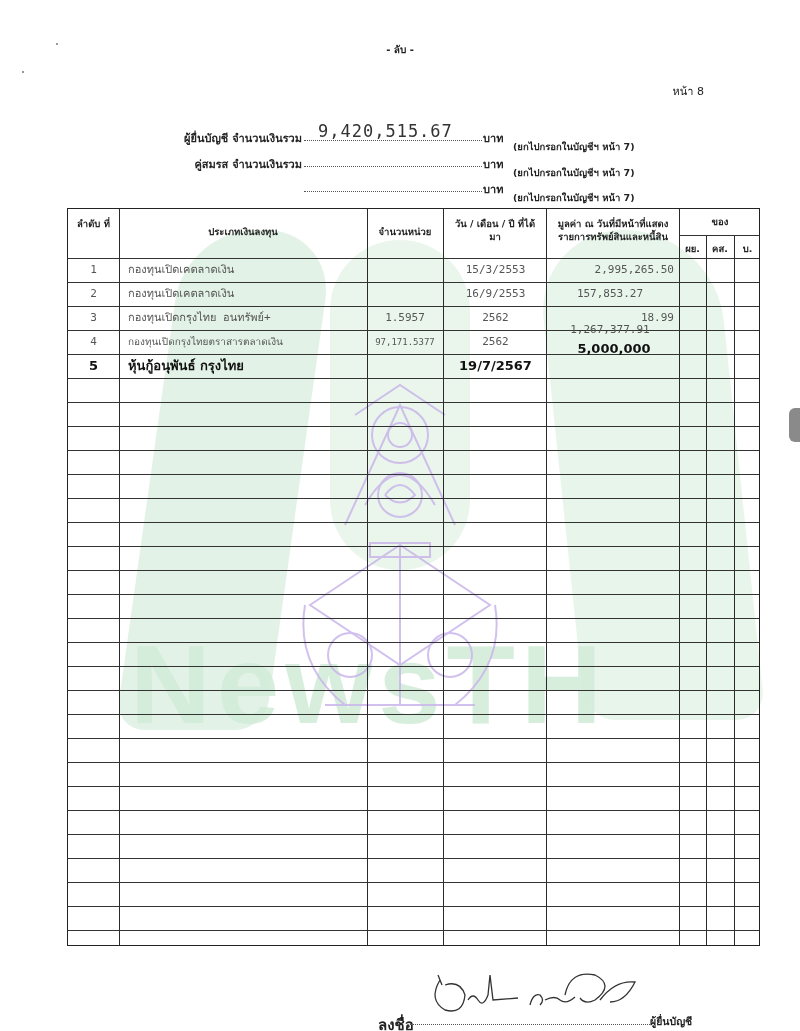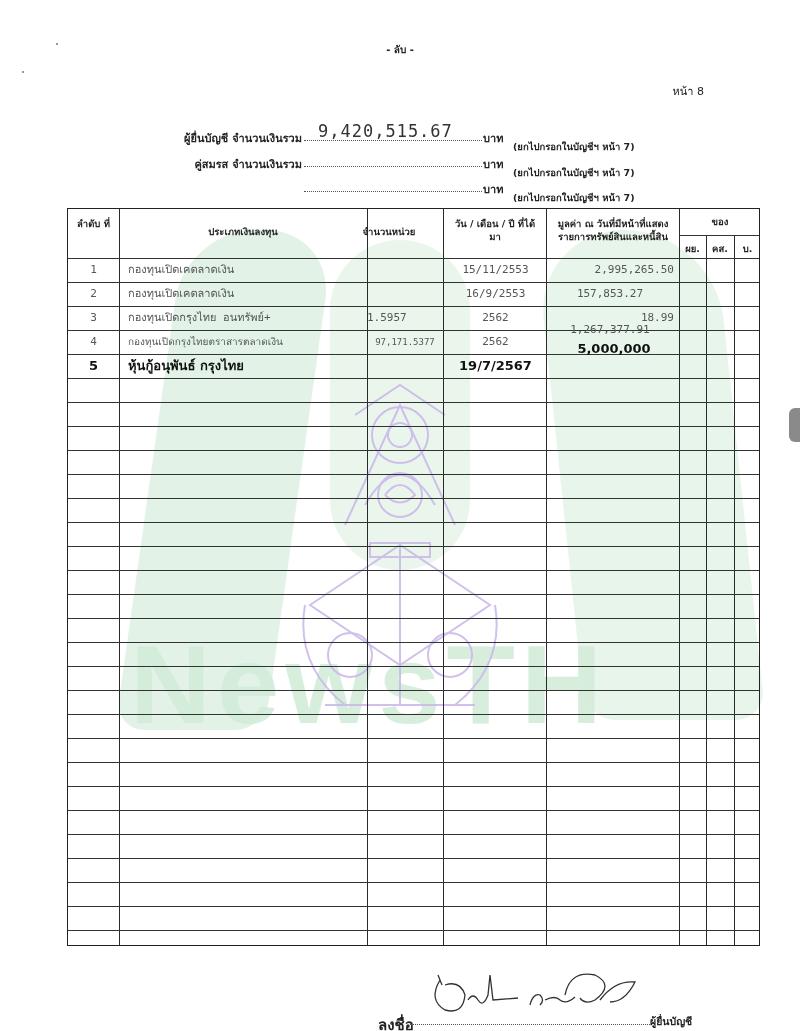--- a/index.html
+++ b/index.html
@@ -105,21 +105,21 @@
     <div class="vline" style="left:375px"></div>
     <div class="vline" style="left:478px"></div>
     <div class="vline" style="left:611px"></div>
     <div class="vline" style="left:638px; top:26px"></div>
     <div class="vline" style="left:666px; top:26px"></div>
 
     <div class="hline" style="top:26px; left:611px"></div>
 
     <div class="hdr" style="left:0; width:51px; top:8px">ลำดับ ที่</div>
     <div class="hdr" style="left:51px; width:248px; top:16px">ประเภทเงินลงทุน</div>
-    <div class="hdr" style="left:283px; width:76px; top:16px">จำนวนหน่วย</div>
+    <div class="hdr" style="left:299px; width:76px; top:16px">จำนวนหน่วย</div>
     <div class="hdr" style="left:382px; width:90px; top:8px">วัน / เดือน / ปี ที่ได้มา</div>
     <div class="hdr" style="left:482px; width:126px; top:8px">มูลค่า ณ วันที่มีหน้าที่แสดงรายการทรัพย์สินและหนี้สิน</div>
     <div class="hdr" style="left:611px; width:82px; top:6px">ของ</div>
     <div class="hdr" style="left:611px; width:27px; top:33px">ผย.</div>
     <div class="hdr" style="left:638px; width:28px; top:33px">คส.</div>
     <div class="hdr" style="left:666px; width:27px; top:33px">บ.</div>
 
     <div id="row-lines">
         <div class="hline" style="top: 49px;"></div>
         <div class="hline" style="top: 73px;"></div>
@@ -149,34 +149,34 @@
         <div class="hline" style="top: 649px;"></div>
         <div class="hline" style="top: 673px;"></div>
         <div class="hline" style="top: 697px;"></div>
         <div class="hline" style="top: 721px;"></div>
       </div>
 
     <div>
       <div class="cell" style="left:0; width:51px; top:49px; text-align:center">1</div>
       <div class="cell" style="left:60px; width:235px; top:49px">กองทุนเปิดเคตลาดเงิน</div>
       <div class="cell" style="left:299px; width:76px; top:49px; text-align:center"></div>
-      <div class="cell" style="left:380px; width:95px; top:49px; text-align:center">15/11/2553</div>
+      <div class="cell" style="left:380px; width:95px; top:49px; text-align:center">15/3/2553</div>
       <div class="cell" style="left:478px; width:128px; top:49px; text-align:right">2,995,265.50</div>
     </div>
     <div>
       <div class="cell" style="left:0; width:51px; top:73px; text-align:center">2</div>
       <div class="cell" style="left:60px; width:235px; top:73px">กองทุนเปิดเคตลาดเงิน</div>
       <div class="cell" style="left:299px; width:76px; top:73px; text-align:center"></div>
       <div class="cell" style="left:380px; width:95px; top:73px; text-align:center">16/9/2553</div>
       <div class="cell" style="left:478px; width:128px; top:73px; text-align:center">157,853.27</div>
     </div>
     <div>
       <div class="cell" style="left:0; width:51px; top:97px; text-align:center">3</div>
       <div class="cell" style="left:60px; width:235px; top:97px">กองทุนเปิดกรุงไทย อนทรัพย์+</div>
-      <div class="cell" style="left:299px; width:76px; top:97px; ">1.5957</div>
+      <div class="cell" style="left:299px; width:76px; top:97px; text-align:center">1.5957</div>
       <div class="cell" style="left:380px; width:95px; top:97px; text-align:center">2562</div>
       <div class="cell" style="left:478px; width:128px; top:97px; text-align:right">18.99</div>
     </div>
     <div>
       <div class="cell" style="left:0; width:51px; top:121px; text-align:center">4</div>
       <div class="cell" style="left:60px; width:235px; top:121px; font-size:10px">กองทุนเปิดกรุงไทยตราสารตลาดเงิน</div>
       <div class="cell" style="left:299px; width:76px; top:121px; text-align:center; font-size:9px">97,171.5377</div>
       <div class="cell" style="left:380px; width:95px; top:121px; text-align:center">2562</div>
       <div class="cell" style="left:478px; width:128px; top:109px; text-align:center">1,267,377.91</div>
     </div>

